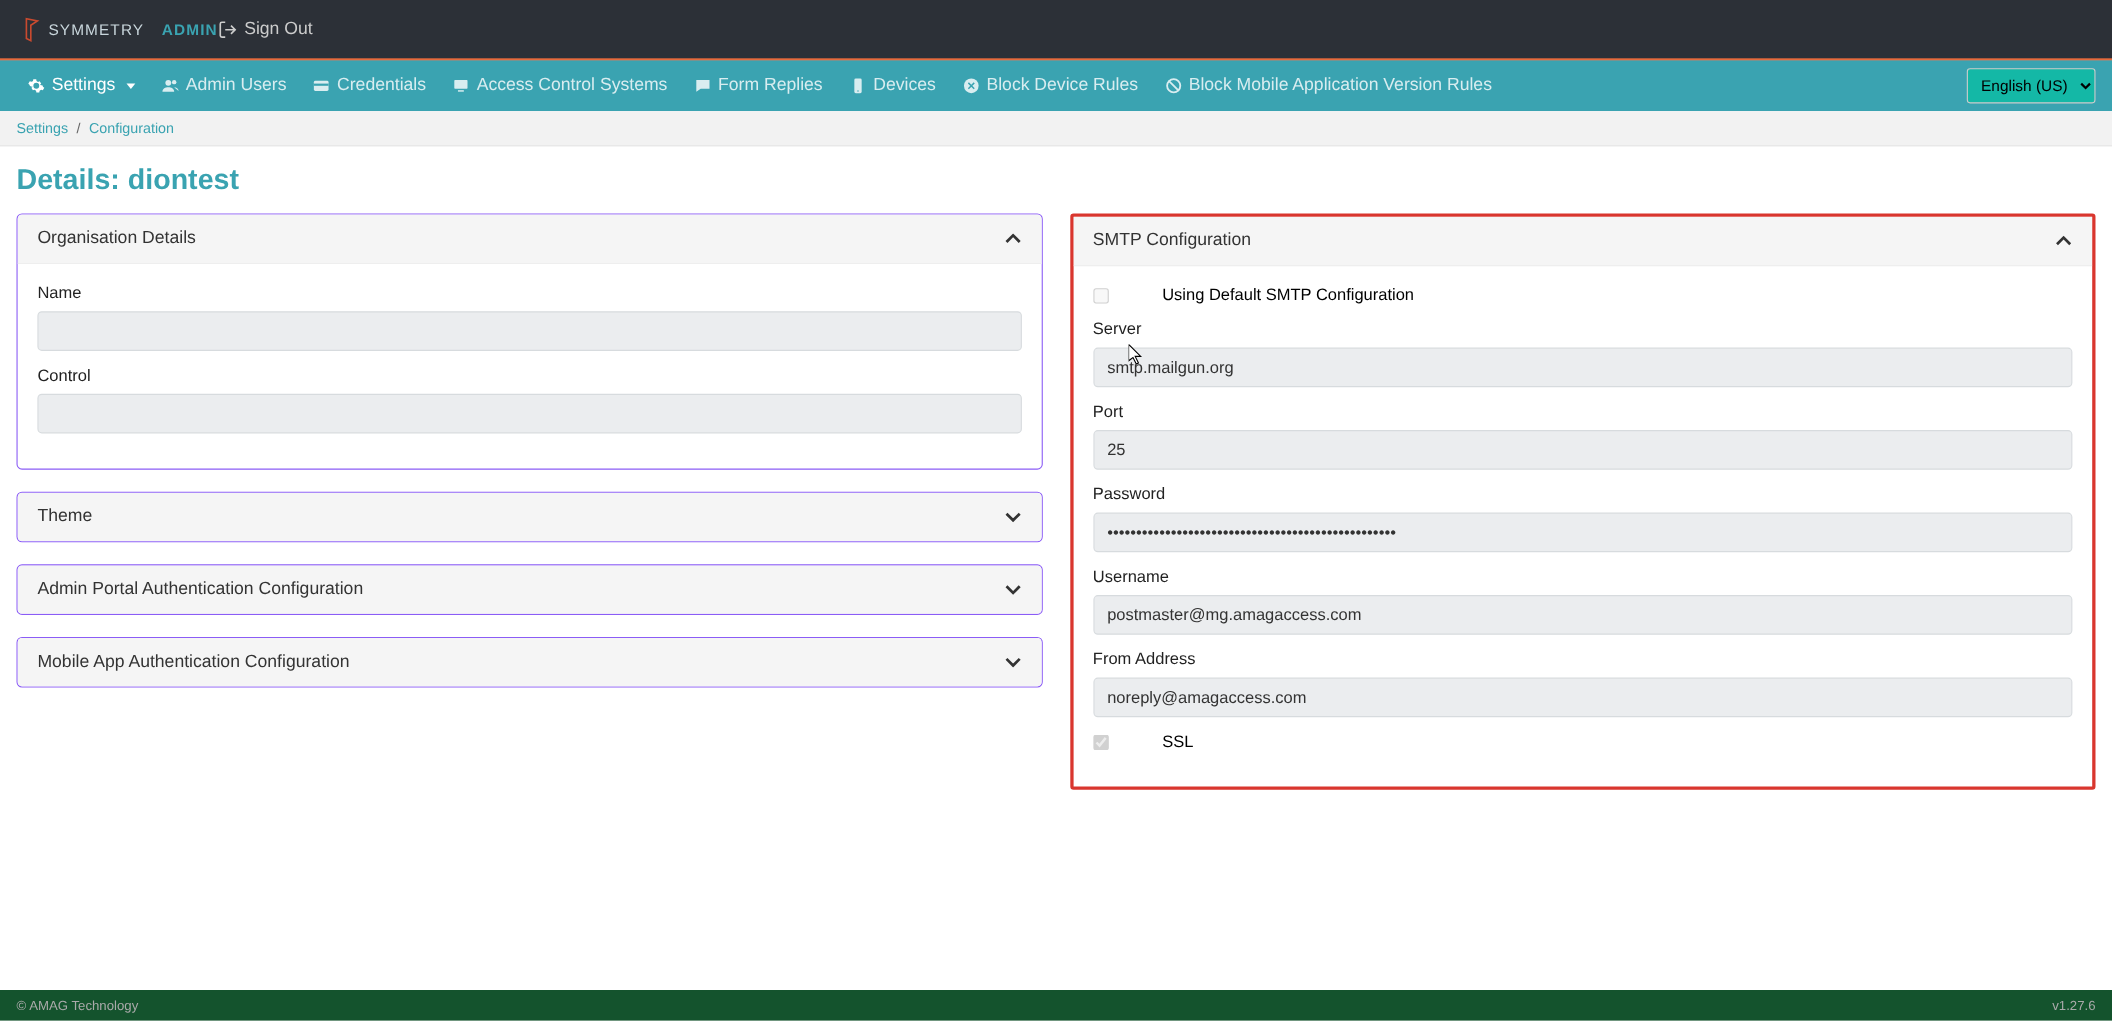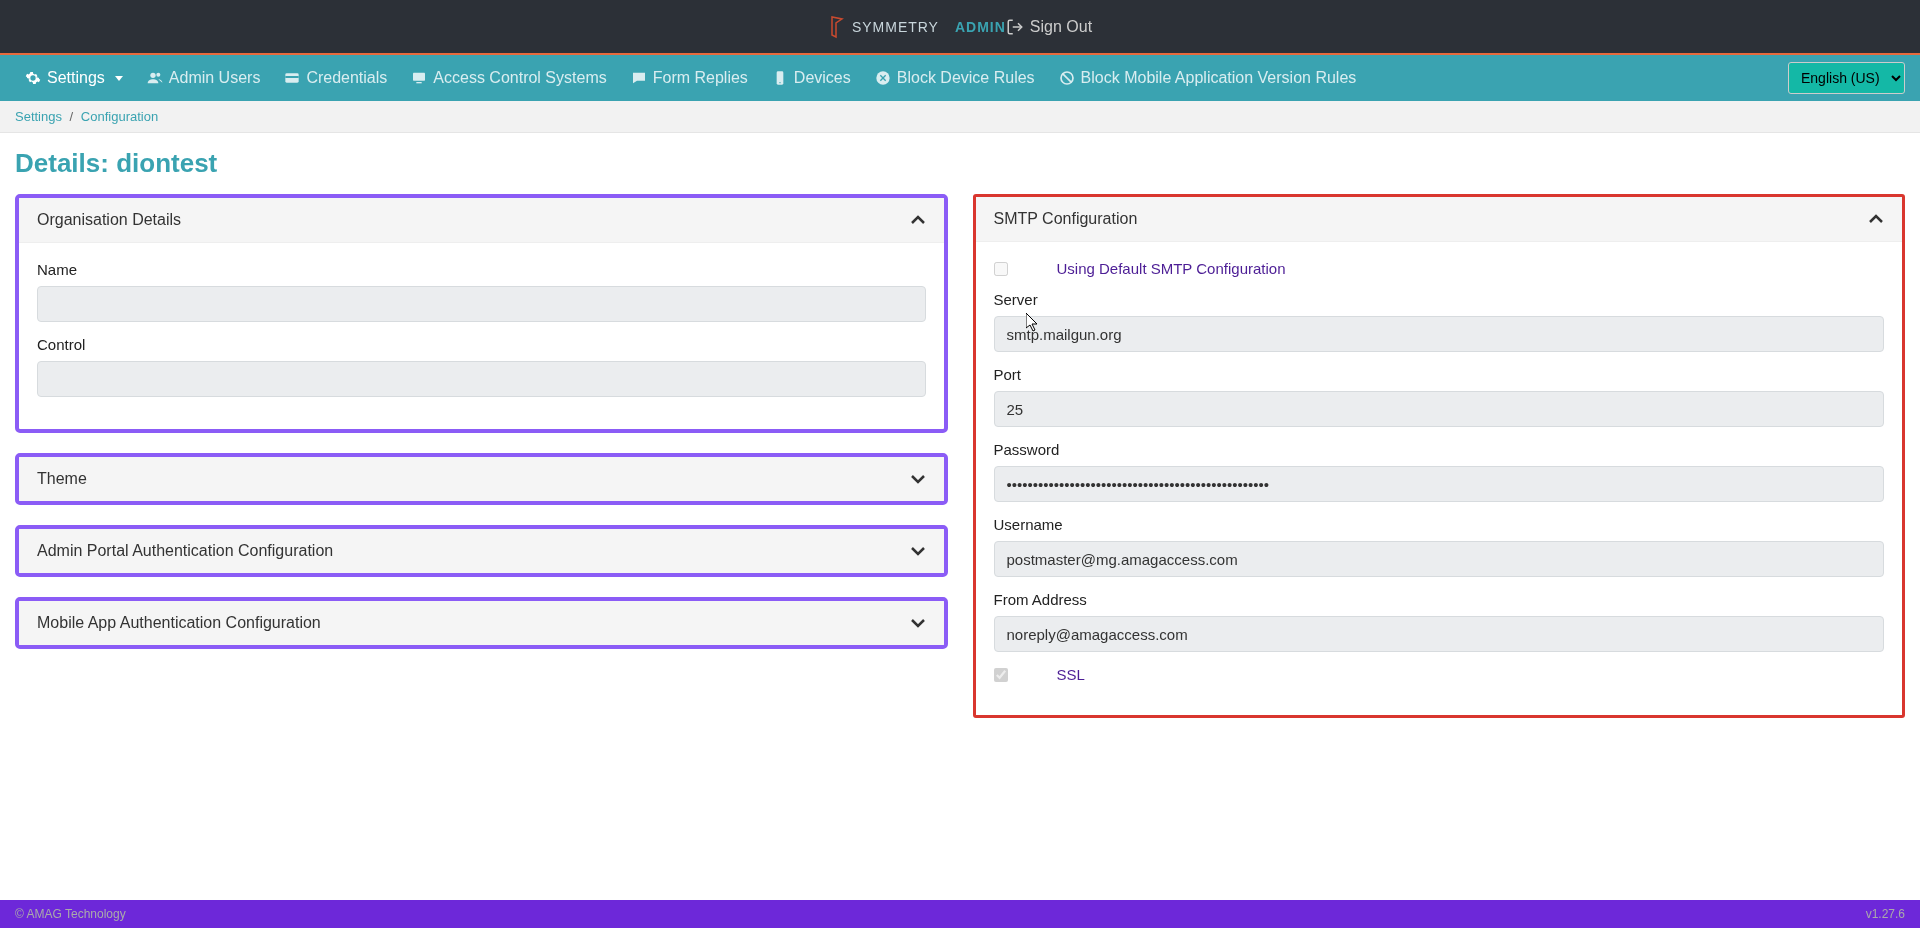--- a/index.html
+++ b/index.html
@@ -4,21 +4,21 @@
 <style>
   * { box-sizing: border-box; margin: 0; padding: 0; }
   body { font-family: "Segoe UI", Arial, sans-serif; font-size: 14px; color: #333; background: #fff; }
   
   
   .topbar {
     background: #2c3037;
     height: 55px;
     display: flex;
     align-items: center;
-    justify-content: center;
+    justify-content: flex-start;
     padding: 0 20px;
     border-bottom: 2px solid #e66a3c;
   }
   .logo { display: flex; align-items: center; color: #a5b8c0; font-size: 14px; letter-spacing: 1px; }
   .logo svg { margin-right: 4px; }
   .logo .s1 { color: #c9d6dc; font-weight: 400; }
   .logo .s2 { color: #3aa3b1; font-weight: 600; margin-left: 16px; }
   .signout { color: #ccc; font-size: 16px; cursor: pointer; display: flex; align-items: center; gap: 6px; }
   
   
@@ -62,21 +62,21 @@
   
   .main-wrap { height: calc(100vh - 55px - 46px - 33px - 28px); overflow-y: auto; position: relative; }
   .main { padding: 15px; }
   .page-title { color: #3aa3b1; font-size: 26px; font-weight: 700; margin-bottom: 15px; }
   
   .cols { display: flex; gap: 25px; }
   .col { flex: 1; display: flex; flex-direction: column; gap: 20px; }
   
   
   .panel {
-    border: 4px solid #8b5cf6;
+    border: 1px solid #8b5cf6;
     border-radius: 5px;
     background: #fff;
     overflow: hidden;
   }
   .panel.highlight {
     border: 3px solid #d9362e;
     border-radius: 3px;
   }
   .panel-header {
     background: #f5f5f5;
@@ -102,26 +102,26 @@
     border-radius: 4px;
     padding: 8px 12px;
     font-size: 15px;
     color: #333;
     height: 36px;
   }
   .form-input::placeholder { color: #555; }
   .form-check { display: flex; align-items: center; gap: 8px; margin-bottom: 14px; }
   .form-check input[type="checkbox"] { width: 14px; height: 14px; }
   .form-check label { font-size: 15px; color: #333; }
-  .form-check.disabled label { color: #4c1d95; padding-left: 41px; }
+  .form-check.disabled label { color: #000000; padding-left: 41px; }
   .form-check.disabled input { accent-color: #999; }
   
   
   .footer {
-    background: #6d28d9;
+    background: #14532d;
     color: #aaa;
     height: 28px;
     display: flex;
     align-items: center;
     justify-content: space-between;
     padding: 0 15px;
     font-size: 12px;
     gap: 22px;
   }
   

